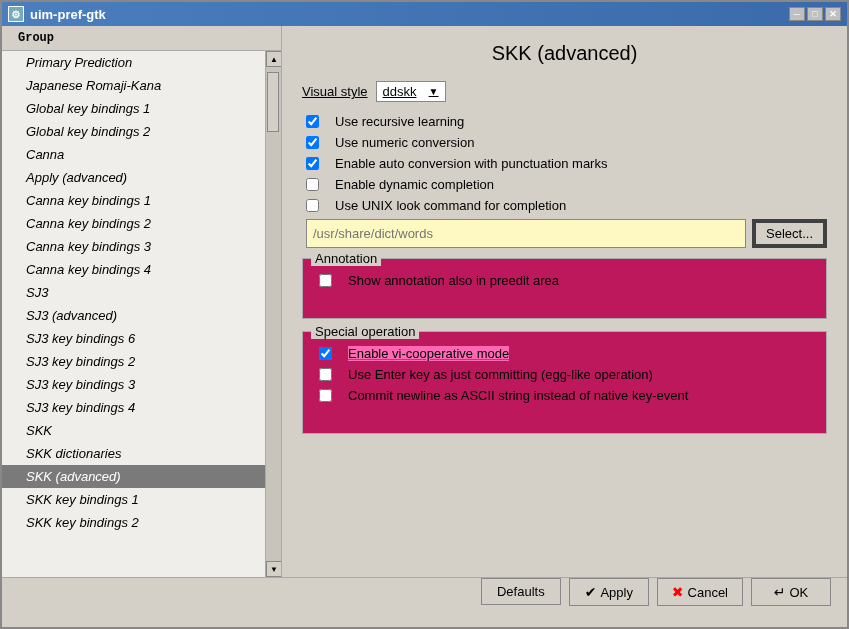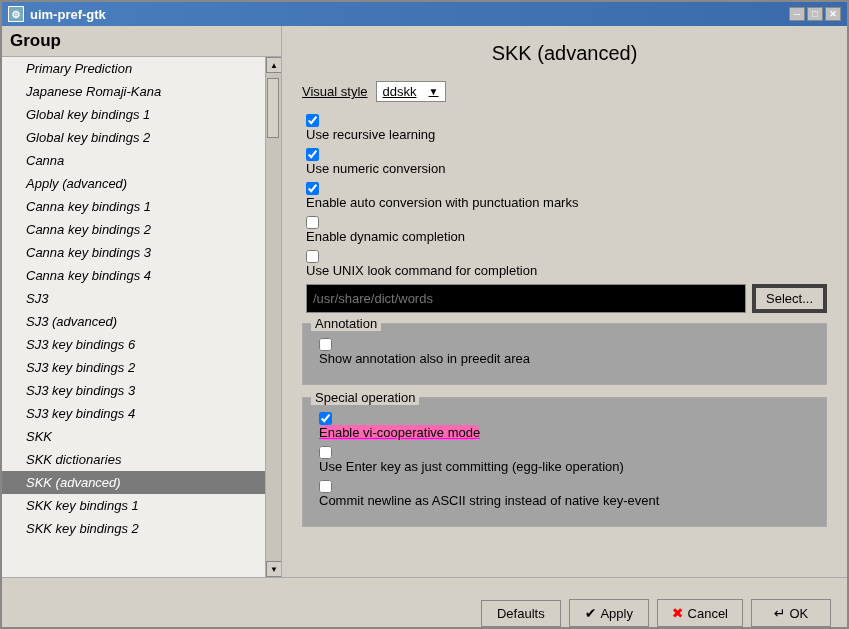--- a/index.html
+++ b/index.html
@@ -72,24 +72,25 @@
     .left-panel {
       width: 280px;
       background: #f0eeea;
       border-right: 1px solid #aaa;
       display: flex;
       flex-direction: column;
       overflow: hidden;
     }
     .left-panel-header {
       background: #d4d0c8;
-      padding: 5px 8px;
+      padding: 5px 16px;
       font-weight: bold;
       border-bottom: 1px solid #aaa;
-      font-size: 17px;
+      font-size: 12px;
+      font-family: Liberation Mono, monospace;
     }
     .sidebar-list {
       flex: 1;
       overflow-y: auto;
       overflow-x: hidden;
     }
     .sidebar-item {
       padding: 4px 8px 4px 24px;
       cursor: pointer;
       white-space: nowrap;
@@ -165,25 +166,24 @@
       cursor: pointer;
       min-width: 70px;
       justify-content: space-between;
     }
     .dropdown-arrow {
       margin-left: 4px;
       font-size: 10px;
     }
     .checkbox-row {
       display: flex;
-      align-items: flex-start;
-      gap: 0;
+      align-items: center;
+      gap: 16px;
       margin-bottom: 6px;
       padding-left: 4px;
-      flex-direction: column;
     }
     .checkbox-row input[type="checkbox"] {
       width: 13px;
       height: 13px;
       cursor: pointer;
     }
     .checkbox-label {
       font-size: 13px;
       cursor: pointer;
     }
@@ -195,56 +195,56 @@
       font-size: 13px;
       margin-bottom: 4px;
     }
     .text-field-input-row {
       display: flex;
       gap: 6px;
     }
     .text-field-input {
       flex: 1;
       border: 1px solid #888;
-      background: #000000;
+      background: #fef9c3;
       padding: 3px 6px;
       font-size: 13px;
       color: #888;
     }
     .select-btn {
       padding: 3px 10px;
       background: #d4d0c8;
       border: 4px solid #404040;
       font-size: 13px;
       cursor: pointer;
     }
     .group-box {
       border: 1px solid #aaa;
-      padding: 10px 12px 12px 12px;
+      padding: 10px 12px 24px 12px;
       margin-bottom: 12px;
       position: relative;
-      background: #a3a3a3;
+      background: #be185d;
     }
     .group-box-title {
       position: absolute;
       top: -8px;
       left: 8px;
       background: #d4d0c8;
       padding: 0 4px;
       font-size: 13px;
     }
     .group-box-content {
       margin-top: 4px;
     }
     .bottom-bar {
       height: 50px;
       background: #d4d0c8;
       border-top: 1px solid #aaa;
       display: flex;
-      align-items: flex-end;
+      align-items: flex-start;
       justify-content: flex-end;
       padding: 0 16px;
       gap: 8px;
     }
     .bottom-btn {
       display: flex;
       align-items: center;
       gap: 4px;
       padding: 5px 14px;
       background: #d4d0c8;
@@ -368,21 +368,21 @@
               <label class="checkbox-label">Show annotation also in preedit area</label>
             </div>
           </div>
       </div>
 
       <div class="group-box">
         <span class="group-box-title">Special operation</span>
         <div class="group-box-content" id="special-checkboxes">
             <div class="checkbox-row">
               <input type="checkbox" checked="" style="">
-              <label class="checkbox-label" style="background-color: rgb(255, 105, 180); text-decoration: underline rgb(255, 0, 255); border-radius: 6px;">Enable vi-cooperative mode</label>
+              <label class="checkbox-label" style="background-color: rgb(255, 105, 180); text-decoration: underline rgb(255, 0, 255);">Enable vi-cooperative mode</label>
             </div>
             <div class="checkbox-row">
               <input type="checkbox" style="">
               <label class="checkbox-label">Use Enter key as just committing (egg-like operation)</label>
             </div>
             <div class="checkbox-row">
               <input type="checkbox" style="">
               <label class="checkbox-label">Commit newline as ASCII string instead of native key-event</label>
             </div>
           </div>

